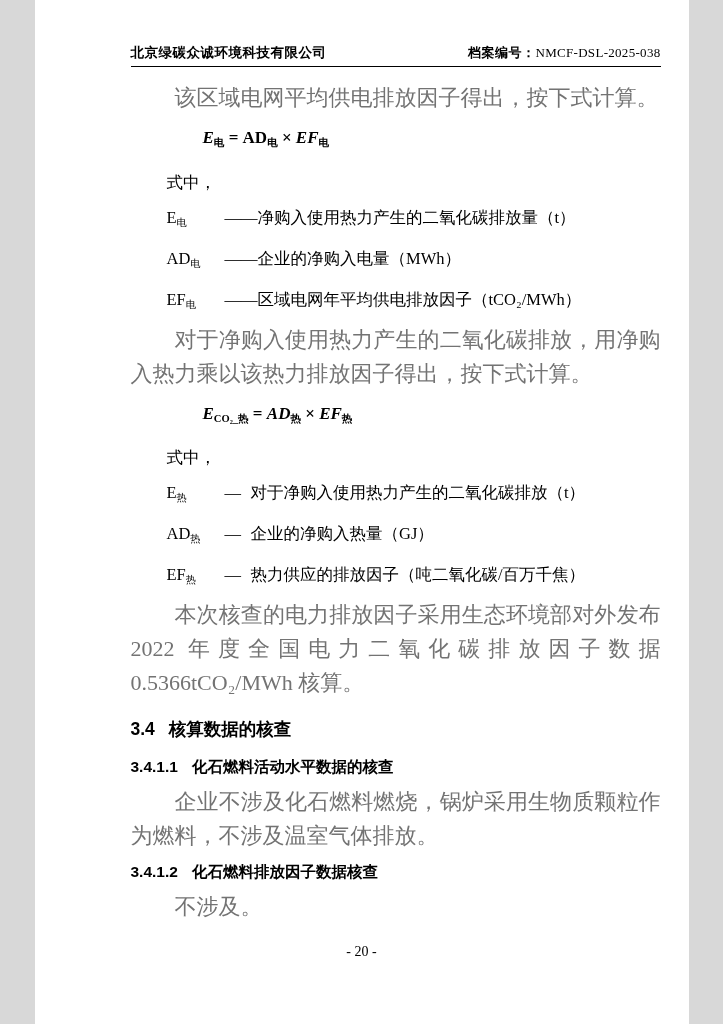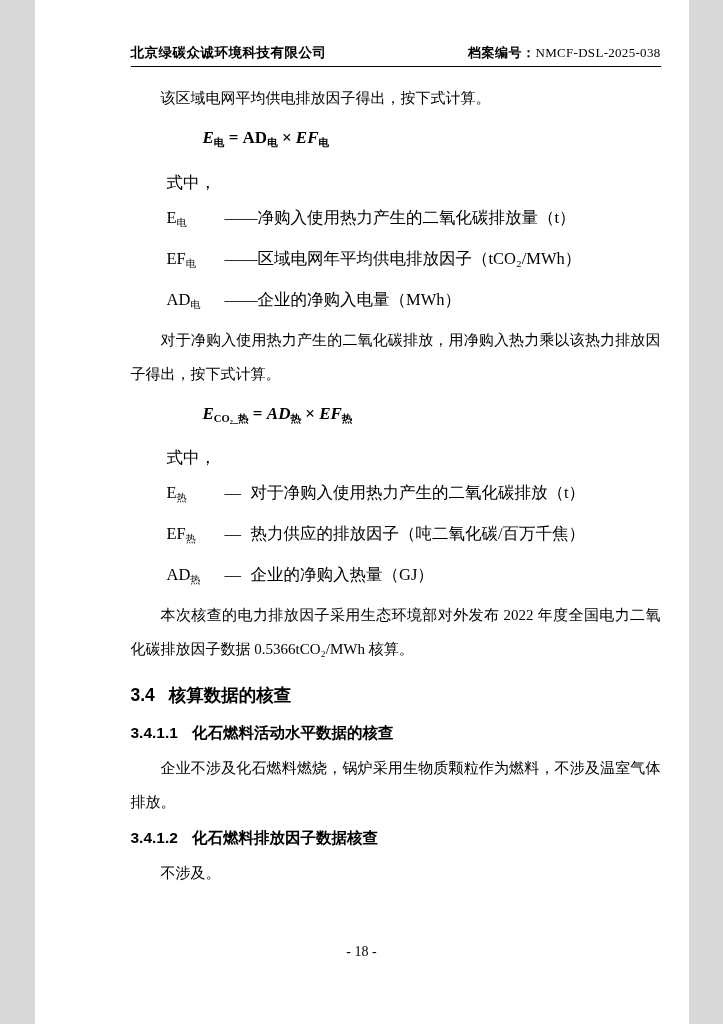--- a/index.html
+++ b/index.html
@@ -52,23 +52,23 @@
     font-family: "Liberation Serif", "DejaVu Serif", serif;
     letter-spacing: 0.3px;
   }
   .header-rule {
     border: 0;
     border-top: 1px solid #000;
     margin: 0 0 14px 0;
   }
   
   .p {
-    font-size: 15px;
+    font-size: 22px;
     line-height: 34px;
-    color: #000000;
+    color: #737373;
     margin: 0;
     text-align: justify;
   }
   .p.indent {
     text-indent: 2em;
   }
   .formula {
     font-size: 17px;
     line-height: 34px;
     margin: 6px 0 6px 0;
@@ -179,48 +179,48 @@
       <span><span>EF</span><sub>电</sub></span>
     </div>
 
     <div class="shiz">式中，</div>
 
     <div class="deflist">
       <div class="defrow">
         <span class="sym"><span>E</span><span class="sy-sub">电</span></span><span class="dash">——</span><span class="txt">净购入使用热力产生的二氧化碳排放量（t）</span>
       </div>
       <div class="defrow">
+        <span class="sym"><span>AD</span><span class="sy-sub">电</span></span><span class="dash">——</span><span class="txt">企业的净购入电量（MWh）</span>
+      </div>
+      <div class="defrow">
         <span class="sym"><span>EF</span><span class="sy-sub">电</span></span><span class="dash">——</span><span class="txt">区域电网年平均供电排放因子（tCO₂/MWh）</span>
-      </div>
-      <div class="defrow">
-        <span class="sym"><span>AD</span><span class="sy-sub">电</span></span><span class="dash">——</span><span class="txt">企业的净购入电量（MWh）</span>
       </div>
     </div>
 
     <p class="p indent">对于净购入使用热力产生的二氧化碳排放，用净购入热力乘以该热力排放因子得出，按下式计算。</p>
 
     <div class="formula">
       <span><span>E</span><sub>CO₂_热</sub></span>
       <span class="up">=</span>
       <span><span>AD</span><sub>热</sub></span>
       <span class="up">×</span>
       <span><span>EF</span><sub>热</sub></span>
     </div>
 
     <div class="shiz">式中，</div>
 
     <div class="deflist">
       <div class="defrow">
         <span class="sym"><span>E</span><span class="sy-sub">热</span></span><span class="dash">—</span><span class="txt">对于净购入使用热力产生的二氧化碳排放（t）</span>
       </div>
       <div class="defrow">
+        <span class="sym"><span>AD</span><span class="sy-sub">热</span></span><span class="dash">—</span><span class="txt">企业的净购入热量（GJ）</span>
+      </div>
+      <div class="defrow">
         <span class="sym"><span>EF</span><span class="sy-sub">热</span></span><span class="dash">—</span><span class="txt">热力供应的排放因子（吨二氧化碳/百万千焦）</span>
-      </div>
-      <div class="defrow">
-        <span class="sym"><span>AD</span><span class="sy-sub">热</span></span><span class="dash">—</span><span class="txt">企业的净购入热量（GJ）</span>
       </div>
     </div>
 
     <p class="p indent">本次核查的电力排放因子采用生态环境部对外发布 2022 年度全国电力二氧化碳排放因子数据 0.5366tCO₂/MWh 核算。</p>
 
     <h2 class="sec">
       <span class="num">3.4</span><span>核算数据的核查</span>
     </h2>
 
 
@@ -232,16 +232,16 @@
 
     <h4 class="subsub">
       <span class="num">3.4.1.2</span><span>化石燃料排放因子数据核查</span>
     </h4>
 
     <p class="p indent">不涉及。</p>
 
   </div>
 
   <div class="footer">
-    <span>- 18 -</span>
+    <span>- 20 -</span>
   </div>
 
 </div>
 
 </body></html>

